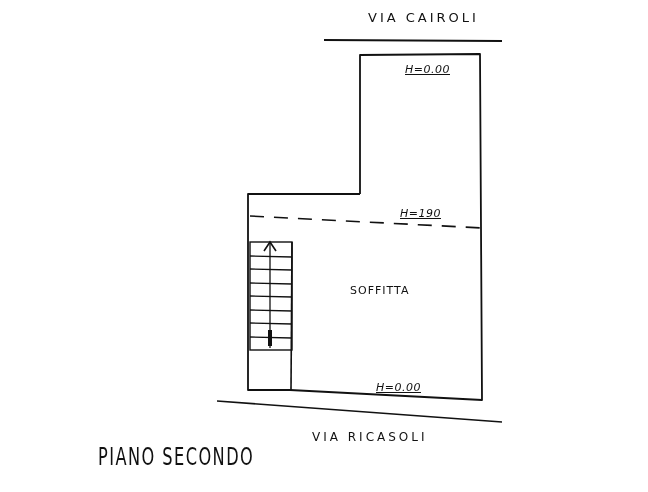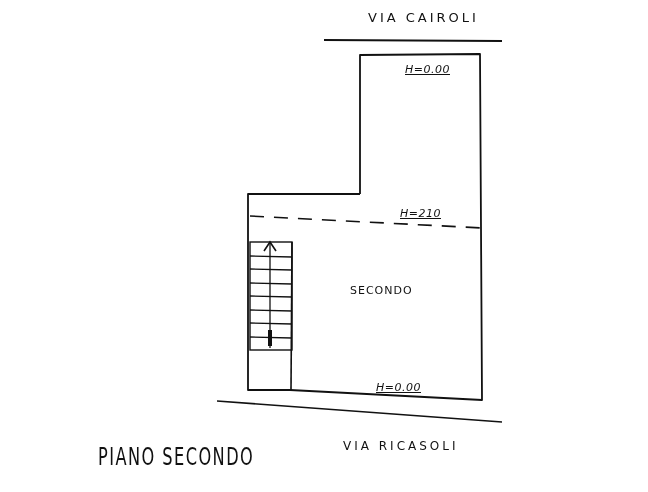--- a/index.html
+++ b/index.html
@@ -64,23 +64,23 @@
       <line x1="270" y1="243" x2="270" y2="348" stroke-width="1.3"></line>
       <polyline points="264,251 270,242 276,251" stroke-width="1.6"></polyline>
       <rect x="268" y="330" width="4" height="16" fill="#111" stroke="none"></rect>
     </g>
   </svg>
 
   <div class="lbl street" style="left:368px; top:10px;">VIA CAIROLI</div>
 
   <div class="lbl height" style="left:405px; top:63px;">H=0.00</div>
 
-  <div class="lbl height" style="left:400px; top:207px;">H=210</div>
+  <div class="lbl height" style="left:400px; top:207px;">H=190</div>
 
-  <div class="lbl room" style="left:350px; top:284px;">SECONDO</div>
+  <div class="lbl room" style="left:350px; top:284px;">SOFFITTA</div>
 
   <div class="lbl height" style="left:376px; top:381px;">H=0.00</div>
 
-  <div class="lbl street" style="left:343px; top:430px; font-size:12px;margin-top:9px;">VIA RICASOLI</div>
+  <div class="lbl street" style="left:312px; top:430px; font-size:12px;">VIA RICASOLI</div>
 
   <div class="lbl title" style="left:98px; top:442px;">PIANO SECONDO</div>
 
 </div>
 
 </body></html>

